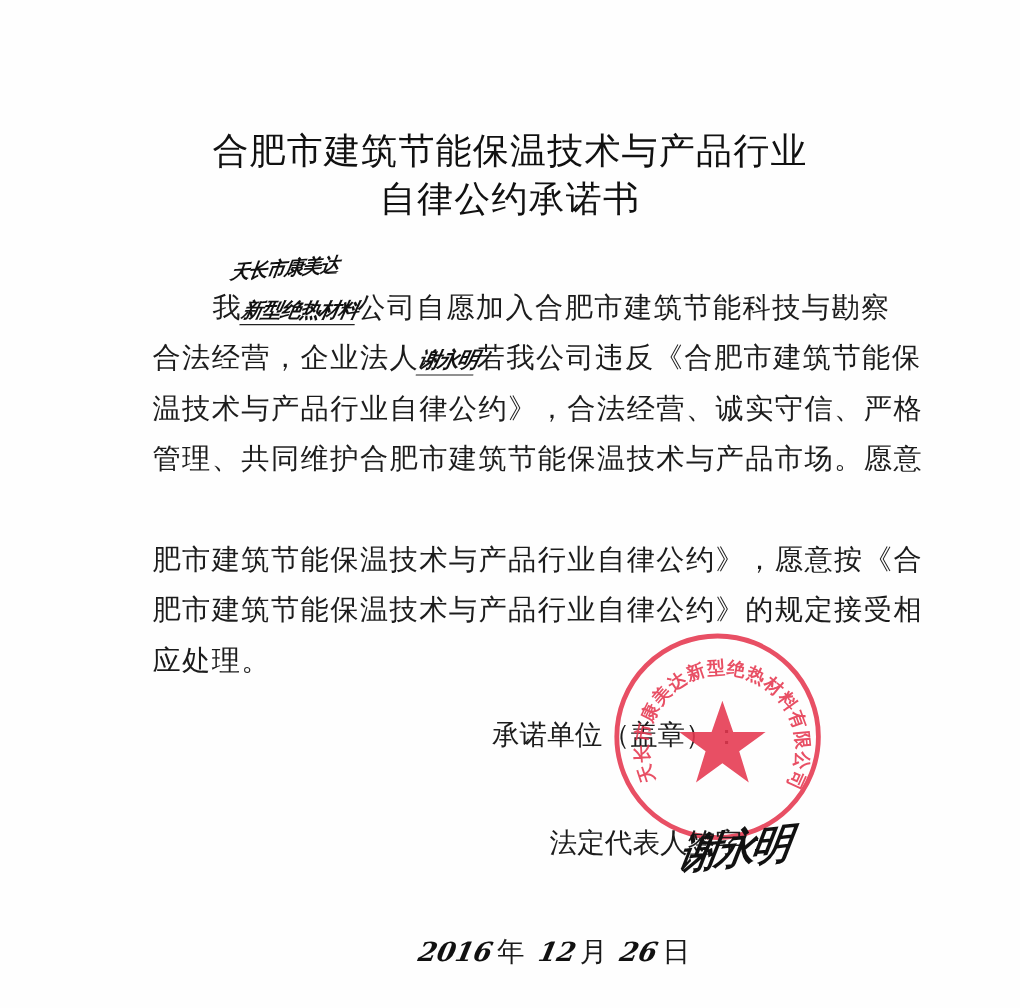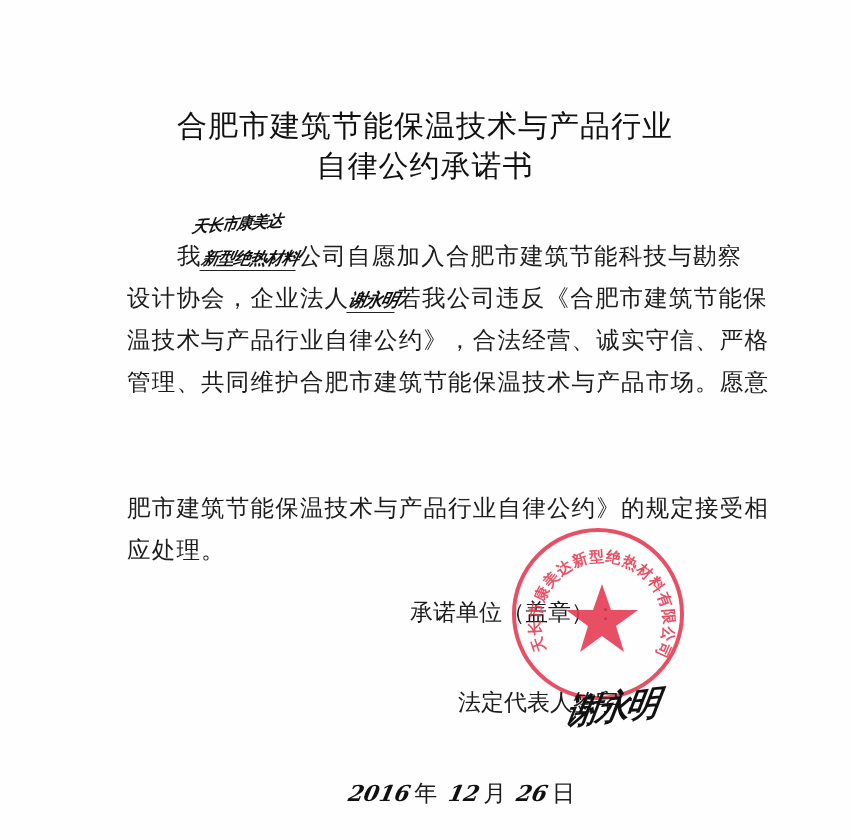--- a/index.html
+++ b/index.html
@@ -37,25 +37,26 @@
   <div class="title l2">自律公约承诺书</div>
   <div class="title l1">合肥市建筑节能保温技术与产品行业</div>
 
   <span class="hand fill-above">天长市康美达</span>
 
   <div class="body-line" style="top:240px; padding-left:50px; width:546px;">
     <span>我</span><span class="hand fill-company">新型绝热材料</span><span>公司自愿加入合肥市建筑节能科技与勘察</span>
   </div>
 
   <div class="body-line" style="top:282px;">
-    <span>设计协会，企业法人</span><span class="hand fill-rep">谢永明</span><span>若我公司违反《合肥市建筑节能保</span>
+    <span>合法经营，企业法人</span><span class="hand fill-rep">谢永明</span><span>若我公司违反《合肥市建筑节能保</span>
   </div>
 
   <div class="body-line" style="top:366px;">管理、共同维护合肥市建筑节能保温技术与产品市场。愿意</div>
   <div class="body-line" style="top:324px;">温技术与产品行业自律公约》，合法经营、诚实守信、严格</div>
+  <div class="body-line" style="top:450px;">肥市建筑节能保温技术与产品行业自律公约》，愿意按《合</div>
   <div class="body-line" style="top:534px;">应处理。</div>
   <div class="body-line" style="top:492px;">肥市建筑节能保温技术与产品行业自律公约》的规定接受相</div>
 
   <div class="sign-row" style="top:597px;text-align:right;">承诺单位（盖章）：</div>
 
   <div class="stamp">
     <svg width="172" height="172" viewBox="0 0 172 172">
       <defs>
         <path id="stampArc" d="M 30 118 A 62 62 0 1 1 142 118"></path>
       </defs>

